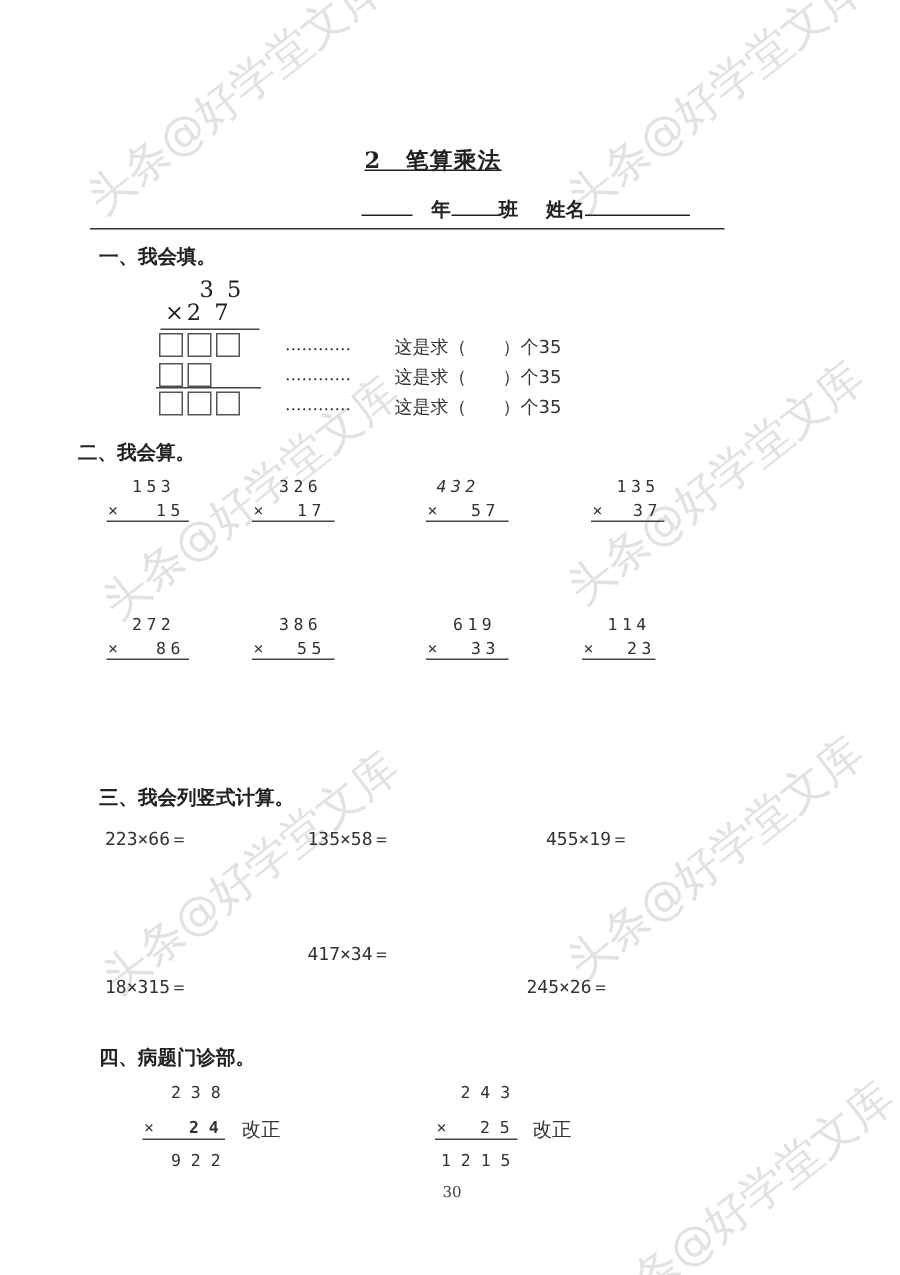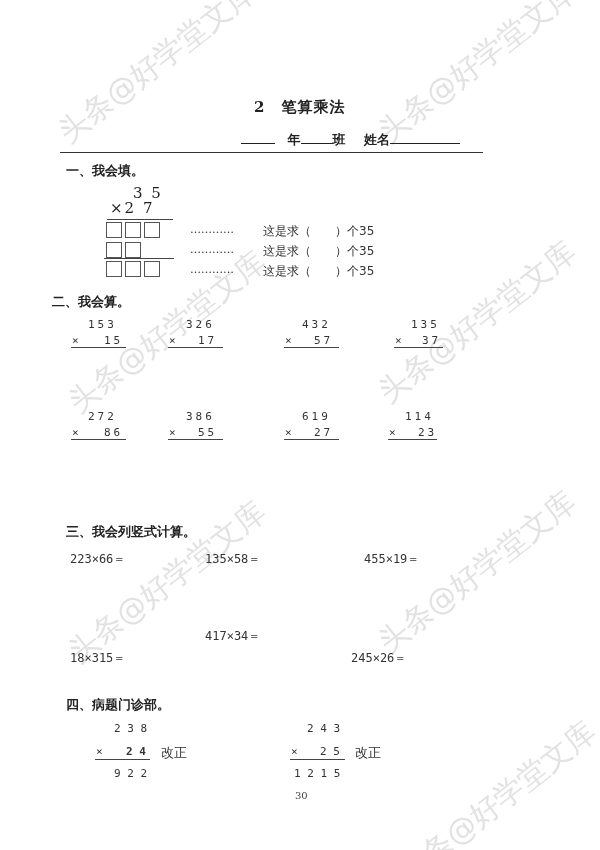--- a/index.html
+++ b/index.html
@@ -25,21 +25,21 @@
 <body>
 
 <div class="wm" style="left:50px;top:120px;">头条@好学堂文库</div>
 <div class="wm" style="left:370px;top:120px;">头条@好学堂文库</div>
 <div class="wm" style="left:60px;top:390px;">头条@好学堂文库</div>
 <div class="wm" style="left:370px;top:380px;">头条@好学堂文库</div>
 <div class="wm" style="left:60px;top:640px;">头条@好学堂文库</div>
 <div class="wm" style="left:370px;top:630px;">头条@好学堂文库</div>
 <div class="wm" style="left:390px;top:860px;">头条@好学堂文库</div>
 
-<div class="abs title" style="left:254px;top:98px;">2　笔算乘法</div>
+<div class="abs title" style="left:243px;top:98px;text-decoration:underline;">2　笔算乘法</div>
 <div class="abs info" style="left:241px;top:131px;">
   <span class="uline" style="width:34px"></span>
   <span style="margin-left:8px">年</span><span class="uline" style="width:32px"></span><span>班</span>
   <span style="margin-left:14px">姓名</span><span class="uline" style="width:70px"></span>
 </div>
 <div class="hr" style="top:152px;"></div>
 
 <div class="abs sec" style="left:66px;top:162px;">一、我会填。</div>
 <div class="abs" style="left:133px;top:184px;font-size:15px;letter-spacing:2px;">3 5</div>
 <div class="abs" style="left:110px;top:199px;font-size:15px;letter-spacing:2px;">×2 7</div>
@@ -68,21 +68,21 @@
 <div class="abs mono" style="left:88px;top:318px;">153</div>
 <div class="abs mono" style="left:72px;top:334px;">×</div>
 <div class="abs mono" style="left:104px;top:334px;">15</div>
 <div class="line" style="left:71px;top:347px;width:55px;"></div>
 
 <div class="abs mono" style="left:186px;top:318px;">326</div>
 <div class="abs mono" style="left:169px;top:334px;">×</div>
 <div class="abs mono" style="left:198px;top:334px;text-align:right;">17</div>
 <div class="line" style="left:168px;top:347px;width:55px;"></div>
 
-<div class="abs mono" style="left:302px;top:318px;">432</div>
+<div class="abs mono" style="left:291px;top:318px;font-style:italic;">432</div>
 <div class="abs mono" style="left:285px;top:334px;">×</div>
 <div class="abs mono" style="left:314px;top:334px;">57</div>
 <div class="line" style="left:284px;top:347px;width:55px;"></div>
 
 <div class="abs mono" style="left:411px;top:318px;">135</div>
 <div class="abs mono" style="left:395px;top:334px;">×</div>
 <div class="abs mono" style="left:422px;top:334px;">37</div>
 <div class="line" style="left:394px;top:347px;width:49px;"></div>
 
 <div class="abs mono" style="left:88px;top:410px;">272</div>
@@ -90,21 +90,21 @@
 <div class="abs mono" style="left:104px;top:426px;">86</div>
 <div class="line" style="left:71px;top:439px;width:55px;"></div>
 
 <div class="abs mono" style="left:186px;top:410px;">386</div>
 <div class="abs mono" style="left:169px;top:426px;">×</div>
 <div class="abs mono" style="left:198px;top:426px;">55</div>
 <div class="line" style="left:168px;top:439px;width:55px;"></div>
 
 <div class="abs mono" style="left:302px;top:410px;">619</div>
 <div class="abs mono" style="left:285px;top:426px;">×</div>
-<div class="abs mono" style="left:314px;top:426px;">27</div>
+<div class="abs mono" style="left:314px;top:426px;">33</div>
 <div class="line" style="left:284px;top:439px;width:55px;"></div>
 
 <div class="abs mono" style="left:405px;top:410px;">114</div>
 <div class="abs mono" style="left:389px;top:426px;">×</div>
 <div class="abs mono" style="left:418px;top:426px;">23</div>
 <div class="line" style="left:388px;top:439px;width:49px;"></div>
 
 <div class="abs sec" style="left:66px;top:523px;">三、我会列竖式计算。</div>
 <div class="abs expr" style="left:70px;top:551px;">223×66＝</div>
 <div class="abs expr" style="left:205px;top:551px;text-align:right;">135×58＝</div>

